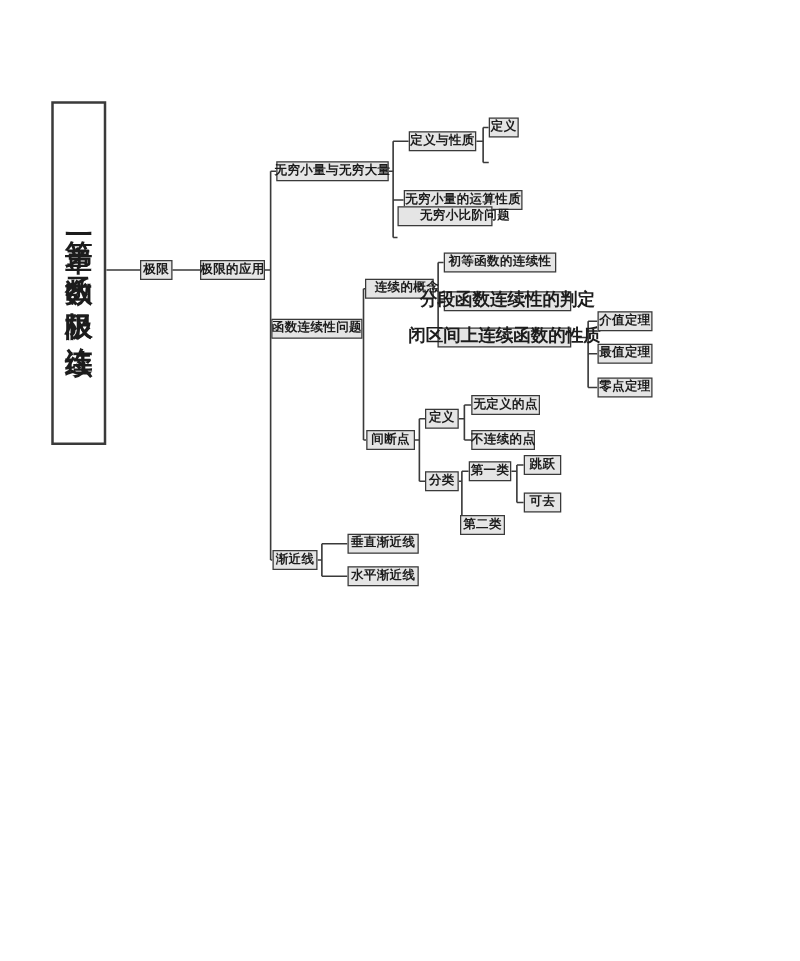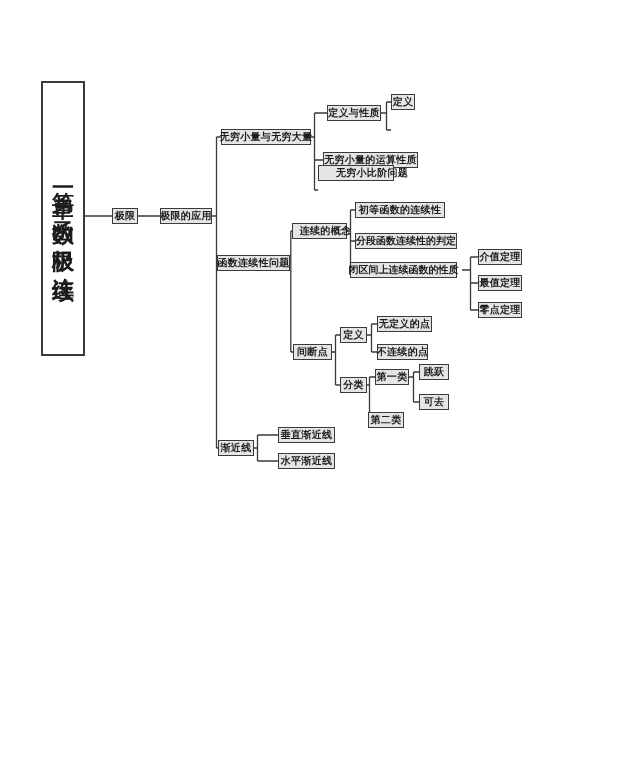--- a/index.html
+++ b/index.html
@@ -31,21 +31,21 @@
     background: #e5e5e5;
     color: #1c1c1c;
     font-size: 10px;
     font-weight: 600;
     line-height: 1;
     white-space: nowrap;
     letter-spacing: 0.3px;
     z-index: 1;
   }
   .node.wide-text {
-    font-size: 10px;
+    font-size: 14px;
     letter-spacing: 0;
   }
   #chapter-box {
     position: absolute;
     left: 41px;
     top: 81px;
     width: 44px;
     height: 275px;
     box-sizing: border-box;
     border: 2px solid #3a3a3a;

